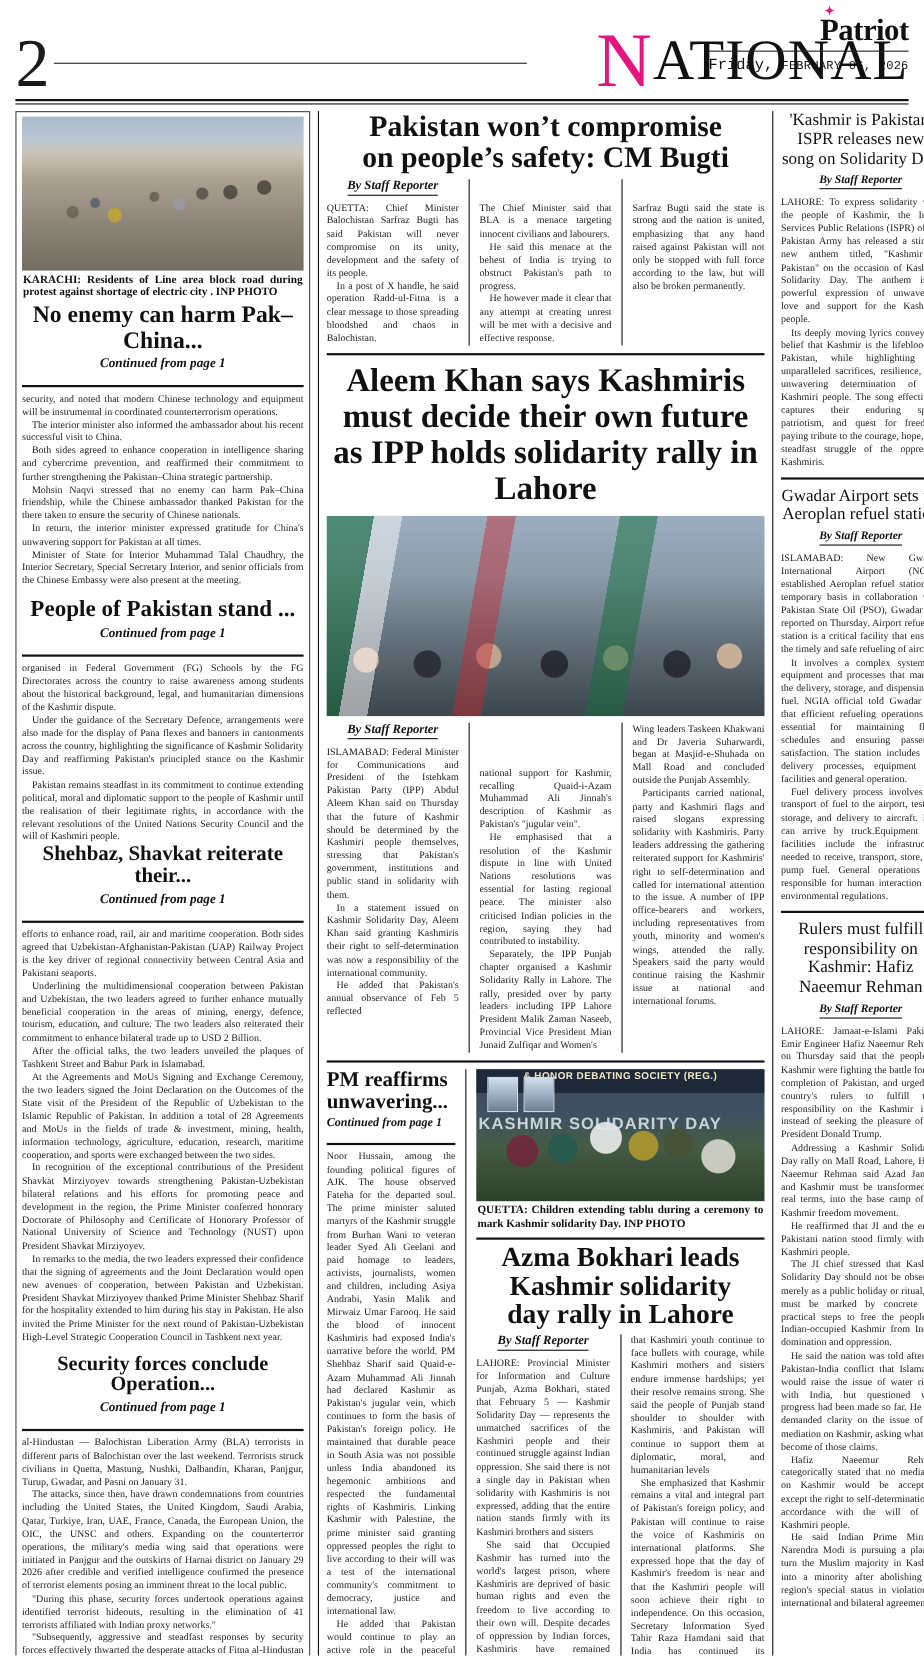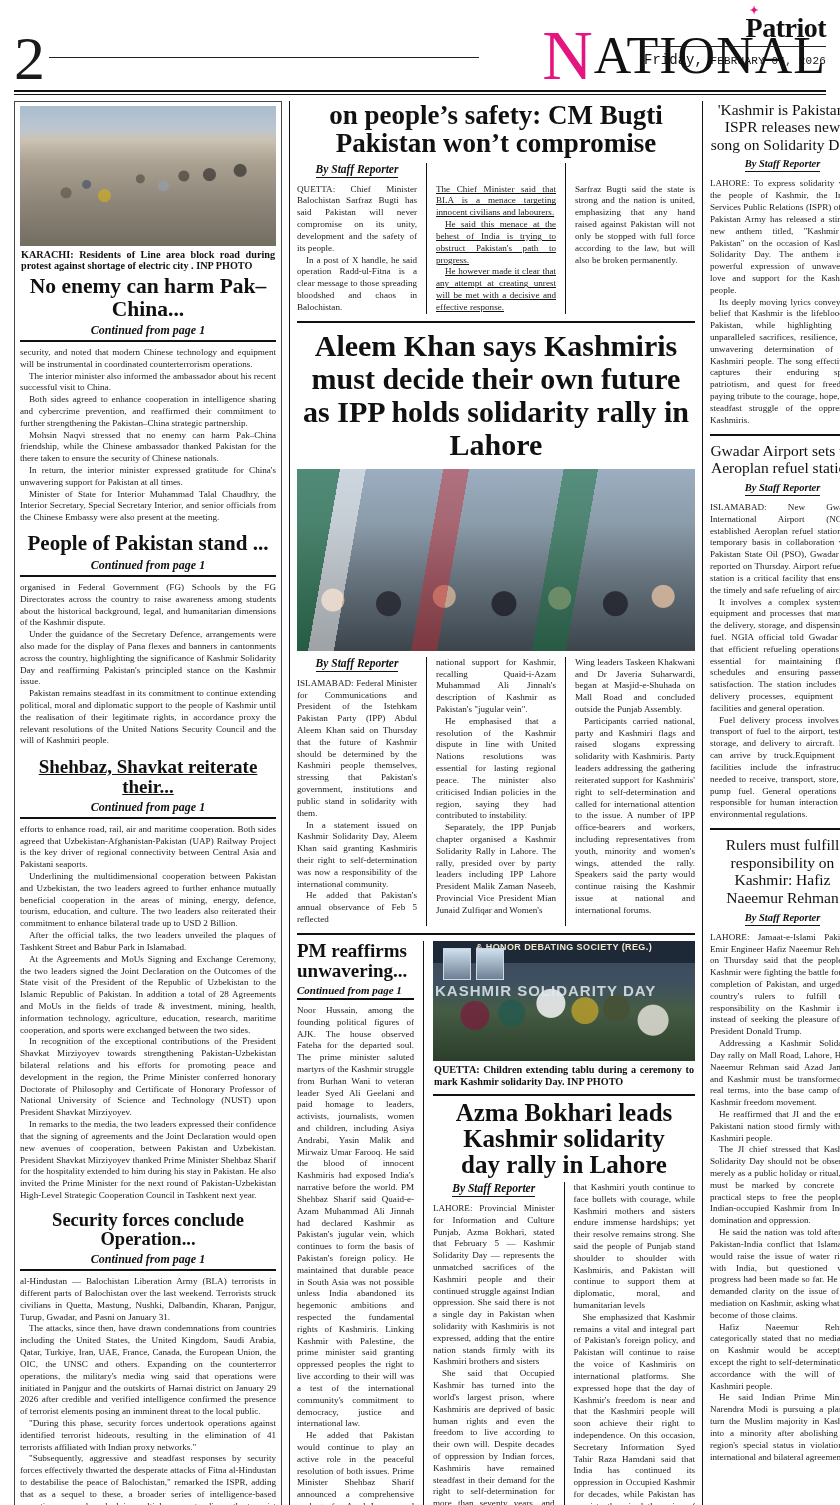--- a/index.html
+++ b/index.html
@@ -37,21 +37,21 @@
 
   
   .body-text{font-size:9.1px;line-height:1.30;text-align:justify;hyphens:auto;color:#1b1b1b;}
   .body-text p{margin:0;text-indent:9px;}
   .body-text p.noind{text-indent:0;}
   .hl{font-weight:700;line-height:1.04;text-align:center;font-family:"Liberation Serif",serif;}
   .byline{text-align:center;font-style:italic;font-weight:700;font-size:11.5px;
     border-bottom:1.6px solid #111;padding-bottom:2px;margin:5px auto 6px auto;display:table;
     border-top:0;}
   .contfrom{text-align:center;font-style:italic;font-weight:700;font-size:12px;
-    padding-bottom:2px;margin:3px 0 5px 0;border-bottom:2px solid #111;}
+    padding-bottom:12px;margin:3px 0 5px 0;border-bottom:2px solid #111;}
   .sec-rule{height:2.2px;background:#111;margin:7px 0 6px 0;}
 
   
   .photo{width:100%;display:block;position:relative;overflow:hidden;background:#bdb7ae;}
   .cap{font-weight:700;font-size:10.2px;line-height:1.16;text-align:justify;padding:3px 1px 2px 1px;}
 
   
   .boxed{border:1px solid #444;padding:4px 5px 5px 5px;}
 
   
@@ -141,24 +141,24 @@
           <p>Mohsin Naqvi stressed that no enemy can harm Pak–China friendship, while the Chinese ambassador thanked Pakistan for the there taken to ensure the security of Chinese nationals.</p>
           <p>In return, the interior minister expressed gratitude for China's unwavering support for Pakistan at all times.</p>
           <p>Minister of State for Interior Muhammad Talal Chaudhry, the Interior Secretary, Special Secretary Interior, and senior officials from the Chinese Embassy were also present at the meeting.</p>
         </div>
 
         <div class="hl" style="font-size:21px;margin-top:9px;">People of Pakistan stand ...</div>
         <div class="contfrom">Continued from page 1</div>
         <div class="body-text">
           <p class="noind">organised in Federal Government (FG) Schools by the FG Directorates across the country to raise awareness among students about the historical background, legal, and humanitarian dimensions of the Kashmir dispute.</p>
           <p>Under the guidance of the Secretary Defence, arrangements were also made for the display of Pana flexes and banners in cantonments across the country, highlighting the significance of Kashmir Solidarity Day and reaffirming Pakistan's principled stance on the Kashmir issue.</p>
-          <p>Pakistan remains steadfast in its commitment to continue extending political, moral and diplomatic support to the people of Kashmir until the realisation of their legitimate rights, in accordance proxy the relevant resolutions of the United Nations Security Council and the will of Kashmiri people.</p>
-        </div>
-
-        <div class="hl" style="font-size:19px;margin-top:10px;text-decoration:underline;">Shehbaz, Shavkat reiterate their...</div>
+          <p>Pakistan remains steadfast in its commitment to continue extending political, moral and diplomatic support to the people of Kashmir until the realisation of their legitimate rights, in accordance with the relevant resolutions of the United Nations Security Council and the will of Kashmiri people.</p>
+        </div>
+
+        <div class="hl" style="font-size:19px;">Shehbaz, Shavkat reiterate their...</div>
         <div class="contfrom">Continued from page 1</div>
         <div class="body-text">
           <p class="noind">efforts to enhance road, rail, air and maritime cooperation. Both sides agreed that Uzbekistan-Afghanistan-Pakistan (UAP) Railway Project is the key driver of regional connectivity between Central Asia and Pakistani seaports.</p>
           <p>Underlining the multidimensional cooperation between Pakistan and Uzbekistan, the two leaders agreed to further enhance mutually beneficial cooperation in the areas of mining, energy, defence, tourism, education, and culture. The two leaders also reiterated their commitment to enhance bilateral trade up to USD 2 Billion.</p>
           <p>After the official talks, the two leaders unveiled the plaques of Tashkent Street and Babur Park in Islamabad.</p>
           <p>At the Agreements and MoUs Signing and Exchange Ceremony, the two leaders signed the Joint Declaration on the Outcomes of the State visit of the President of the Republic of Uzbekistan to the Islamic Republic of Pakistan. In addition a total of 28 Agreements and MoUs in the fields of trade &amp; investment, mining, health, information technology, agriculture, education, research, maritime cooperation, and sports were exchanged between the two sides.</p>
           <p>In recognition of the exceptional contributions of the President Shavkat Mirziyoyev towards strengthening Pakistan-Uzbekistan bilateral relations and his efforts for promoting peace and development in the region, the Prime Minister conferred honorary Doctorate of Philosophy and Certificate of Honorary Professor of National University of Science and Technology (NUST) upon President Shavkat Mirziyoyev.</p>
           <p>In remarks to the media, the two leaders expressed their confidence that the signing of agreements and the Joint Declaration would open new avenues of cooperation, between Pakistan and Uzbekistan. President Shavkat Mirziyoyev thanked Prime Minister Shehbaz Sharif for the hospitality extended to him during his stay in Pakistan. He also invited the Prime Minister for the next round of Pakistan-Uzbekistan High-Level Strategic Cooperation Council in Tashkent next year.</p>
         </div>
 
@@ -172,32 +172,32 @@
         </div>
 
       </div>
     </div>
 
     <div class="vrule"></div>
 
     <div class="col-mid">
 
       <div>
+        <div class="hl" style="font-size:27px;">Pakistan won’t compromise</div>
         <div class="hl" style="font-size:27px;">on people’s safety: CM Bugti</div>
-        <div class="hl" style="font-size:27px;">Pakistan won’t compromise</div>
         <div style="display:flex;gap:9px;margin-top:6px;">
           <div style="width:126px;">
             <div class="byline" style="margin-top:0;">By Staff Reporter</div>
             <div class="body-text">
               <p class="noind">QUETTA: Chief Minister Balochistan Sarfraz Bugti has said Pakistan will never compromise on its unity, development and the safety of its people.</p>
               <p>In a post of X handle, he said operation Radd-ul-Fitna is a clear message to those spreading bloodshed and chaos in Balochistan.</p>
             </div>
           </div>
           <div style="width:1px;background:#111;"></div>
-          <div style="width:126px;text-decoration:underline;">
+          <div style="width:126px;">
             <div class="body-text" style="padding-top:21px;">
               <p class="noind">The Chief Minister said that BLA is a menace targeting innocent civilians and labourers.</p>
               <p>He said this menace at the behest of India is trying to obstruct Pakistan's path to progress.</p>
               <p>He however made it clear that any attempt at creating unrest will be met with a decisive and effective response.</p>
             </div>
           </div>
           <div style="width:1px;background:#111;"></div>
           <div style="width:126px;">
             <div class="body-text" style="padding-top:21px;">
               <p class="noind">Sarfraz Bugti said the state is strong and the nation is united, emphasizing that any hand raised against Pakistan will not only be stopped with full force according to the law, but will also be broken permanently.</p>
@@ -214,21 +214,21 @@
         <div style="display:flex;gap:9px;margin-top:6px;">
           <div style="width:126px;">
             <div class="byline" style="margin-top:0;">By Staff Reporter</div>
             <div class="body-text">
               <p class="noind">ISLAMABAD: Federal Minister for Communications and President of the Istehkam Pakistan Party (IPP) Abdul Aleem Khan said on Thursday that the future of Kashmir should be determined by the Kashmiri people themselves, stressing that Pakistan's government, institutions and public stand in solidarity with them.</p>
               <p>In a statement issued on Kashmir Solidarity Day, Aleem Khan said granting Kashmiris their right to self-determination was now a responsibility of the international community.</p>
               <p>He added that Pakistan's annual observance of Feb 5 reflected</p>
             </div>
           </div>
           <div style="width:1px;background:#111;"></div>
-          <div style="width:126px;">
+          <div style="width:126px;margin-top:40px;">
             <div class="body-text">
               <p class="noind">national support for Kashmir, recalling Quaid-i-Azam Muhammad Ali Jinnah's description of Kashmir as Pakistan's "jugular vein".</p>
               <p>He emphasised that a resolution of the Kashmir dispute in line with United Nations resolutions was essential for lasting regional peace. The minister also criticised Indian policies in the region, saying they had contributed to instability.</p>
               <p>Separately, the IPP Punjab chapter organised a Kashmir Solidarity Rally in Lahore. The rally, presided over by party leaders including IPP Lahore President Malik Zaman Naseeb, Provincial Vice President Mian Junaid Zulfiqar and Women's</p>
             </div>
           </div>
           <div style="width:1px;background:#111;"></div>
           <div style="width:126px;">
             <div class="body-text">
               <p class="noind">Wing leaders Taskeen Khakwani and Dr Javeria Suharwardi, began at Masjid-e-Shuhada on Mall Road and concluded outside the Punjab Assembly.</p>

